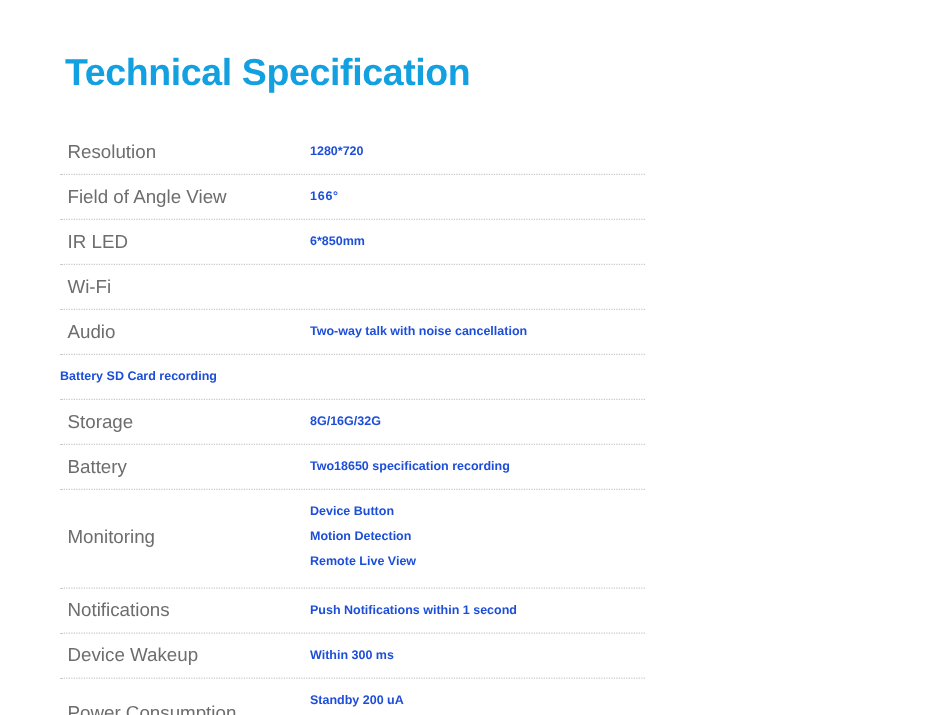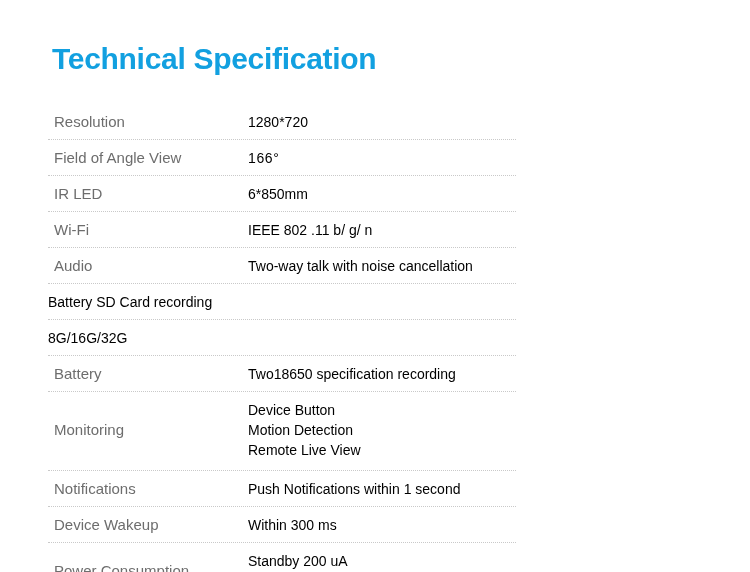--- a/index.html
+++ b/index.html
@@ -66,24 +66,25 @@
     font-size: 15px;
     color: #6d6d6d;
     line-height: 20px;
     white-space: nowrap;
   }
 
   .spec-value {
     flex: 1 1 auto;
     padding-top: 7px;
     padding-bottom: 7px;
-    font-size: 14px;
-    color: #000000;
+    font-size: 10px;
+    color: #1d4ed8;
     line-height: 20px;
     white-space: pre;
+    font-weight: bold;
   }
 
   
   .spec-value.spaced {
     letter-spacing: 0.6px;
   }
 
   
   .spec-value.wide {
     white-space: nowrap;
@@ -115,33 +116,33 @@
       <div class="spec-value spaced">166°</div>
     </div>
 
     <div class="spec-row">
       <div class="spec-label">IR LED</div>
       <div class="spec-value">6*850mm</div>
     </div>
 
     <div class="spec-row">
       <div class="spec-label">Wi-Fi</div>
-      <div class="spec-value">IEEE 802 .11 b/ g/ n</div>
     </div>
 
     <div class="spec-row">
       <div class="spec-label">Audio</div>
       <div class="spec-value wide">Two-way talk with noise cancellation</div>
     </div>
 
     <div class="spec-row">
       <div class="spec-value">Battery SD Card recording</div>
     </div>
 
     <div class="spec-row">
+      <div class="spec-label">Storage</div>
       <div class="spec-value">8G/16G/32G</div>
     </div>
 
     <div class="spec-row">
       <div class="spec-label">Battery</div>
       <div class="spec-value wide">Two18650 specification recording</div>
     </div>
 
     <div class="spec-row tall">
       <div class="spec-label">Monitoring</div>

